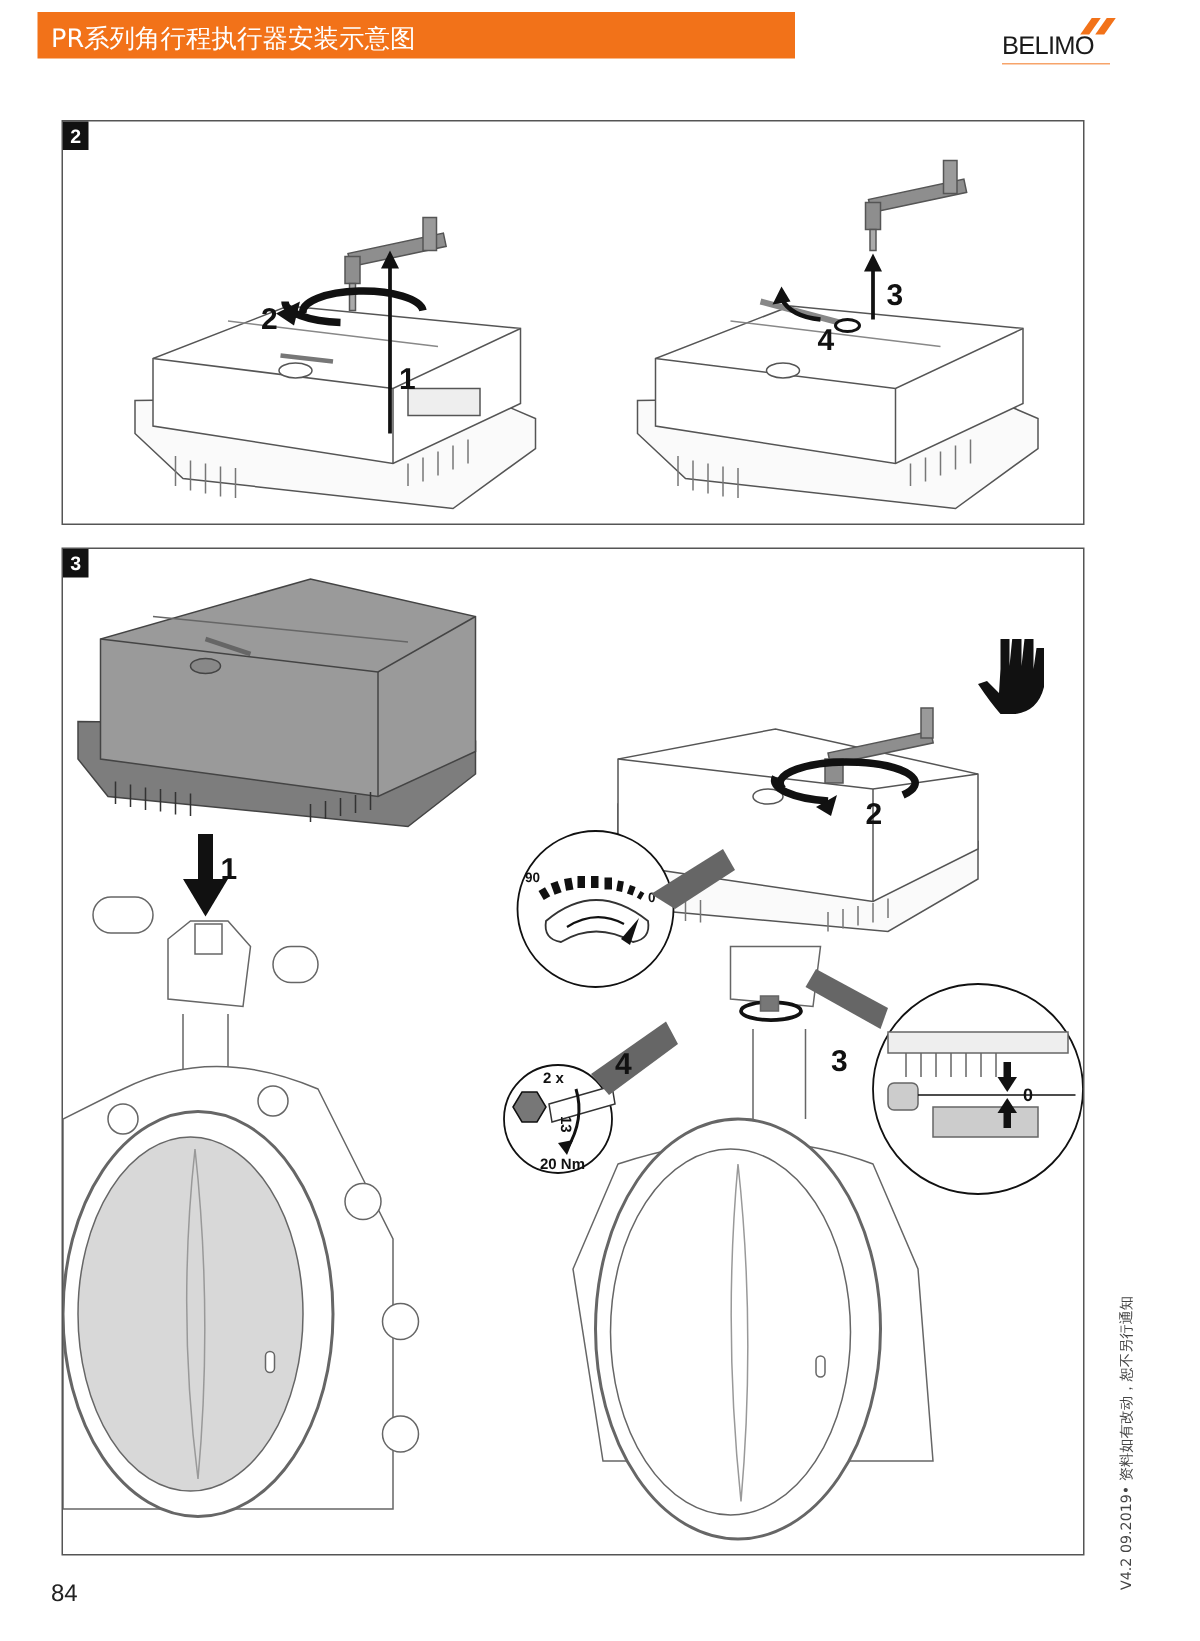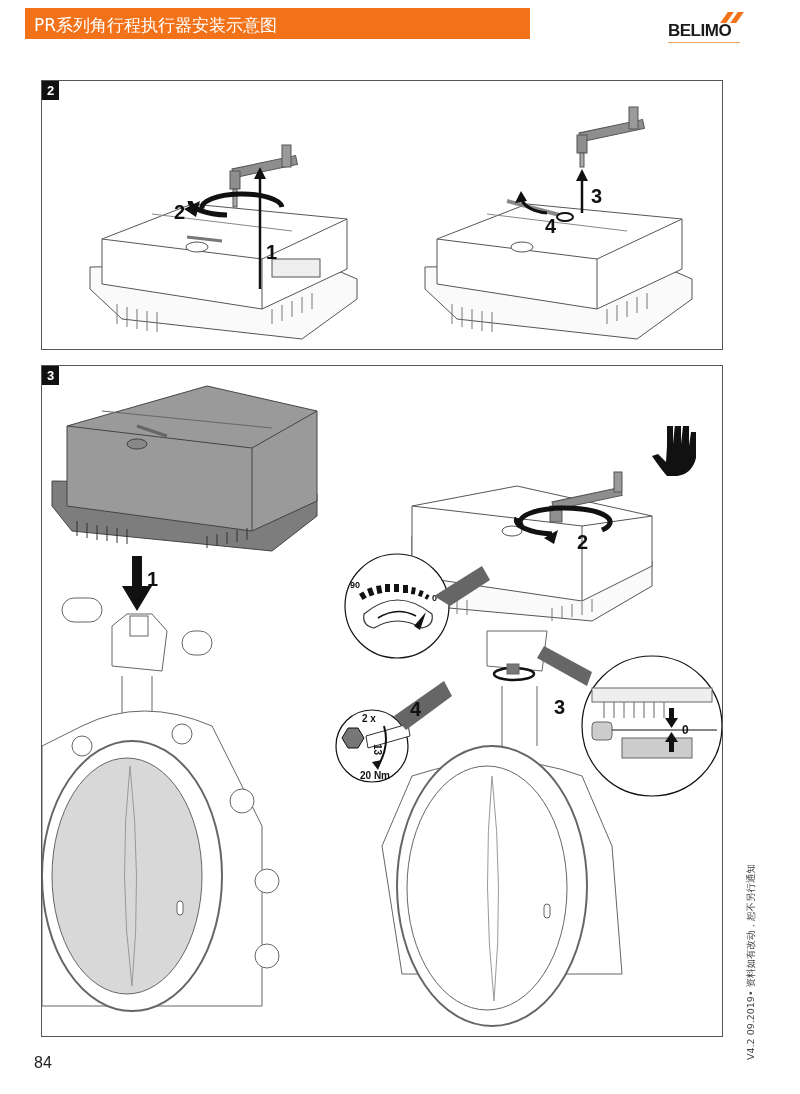--- a/index.html
+++ b/index.html
@@ -1,20 +1,20 @@
 <!DOCTYPE html>
 <html><head>
 <meta charset="utf-8">
 <style>
   html,body{margin:0;padding:0;background:#fff;}
   body{width:800px;height:1094px;position:relative;overflow:hidden;font-family:"Liberation Sans",sans-serif;color:#111;}
   .header-bar{position:absolute;left:25px;top:8px;width:505px;height:31px;background:#f27219;}
   .header-title{position:absolute;left:9px;top:6px;font-size:17px;color:#fff;font-family:"DejaVu Sans",sans-serif;letter-spacing:0px;}
   .logo{position:absolute;left:668px;top:12px;width:80px;height:30px;}
-  .logo-text{position:absolute;left:0;top:9px;font-family:"Liberation Sans",sans-serif;font-weight:bold;font-size:17px;color:#1a1a1a;letter-spacing:-0.5px;}
+  .logo-text{position:absolute;left:0;top:9px;font-family:"Liberation Sans",sans-serif;font-weight:normal;font-size:17px;color:#1a1a1a;letter-spacing:-0.5px;}
   .logo-line{position:absolute;left:0;top:30px;width:72px;height:1px;background:#f7a46a;}
   .logo-slash{position:absolute;top:0;width:6px;height:11px;background:#f27219;transform:skewX(-35deg);}
   .panel{position:absolute;border:1.5px solid #555;background:#fff;}
   .panel-num{position:absolute;left:0;top:0;width:17px;height:19px;background:#111;color:#fff;font-weight:bold;font-size:13px;text-align:center;line-height:19px;}
   .page-number{position:absolute;left:34px;top:1054px;font-size:16px;color:#222;}
   .footer-vertical{position:absolute;left:745px;top:1060px;transform-origin:left top;transform:rotate(-90deg);font-size:9.5px;color:#444;white-space:nowrap;font-family:"DejaVu Sans",sans-serif;}
   svg text{font-family:"Liberation Sans",sans-serif;font-weight:bold;}
   .abs{position:absolute;}
 </style>
 </head>

